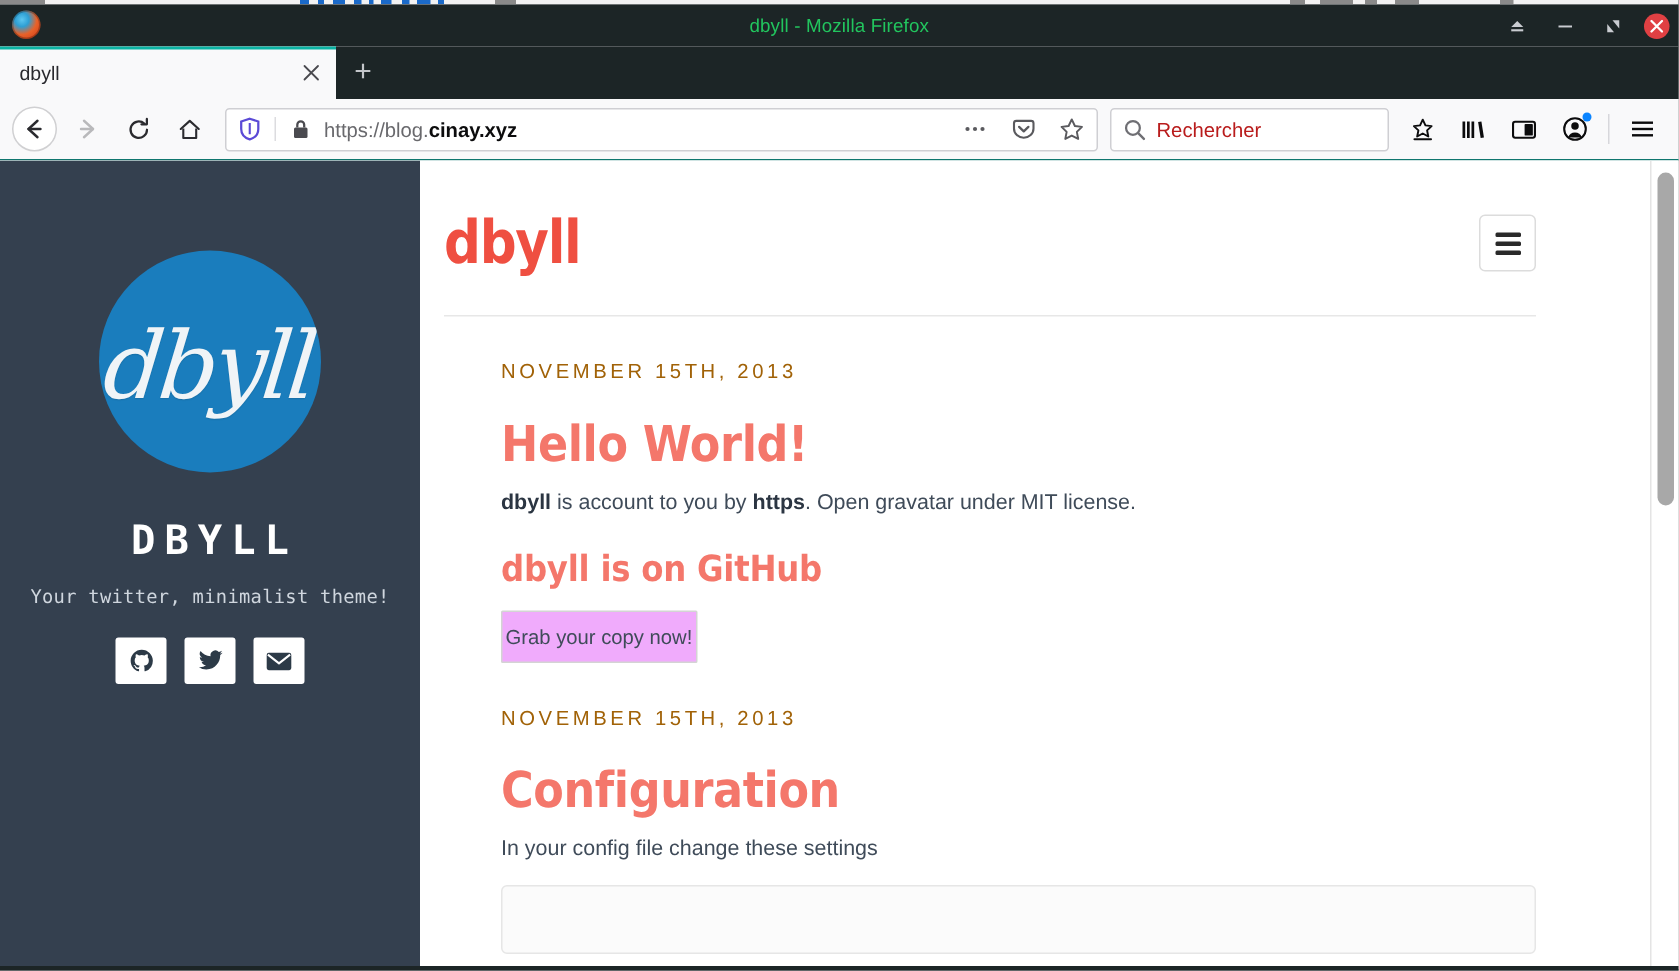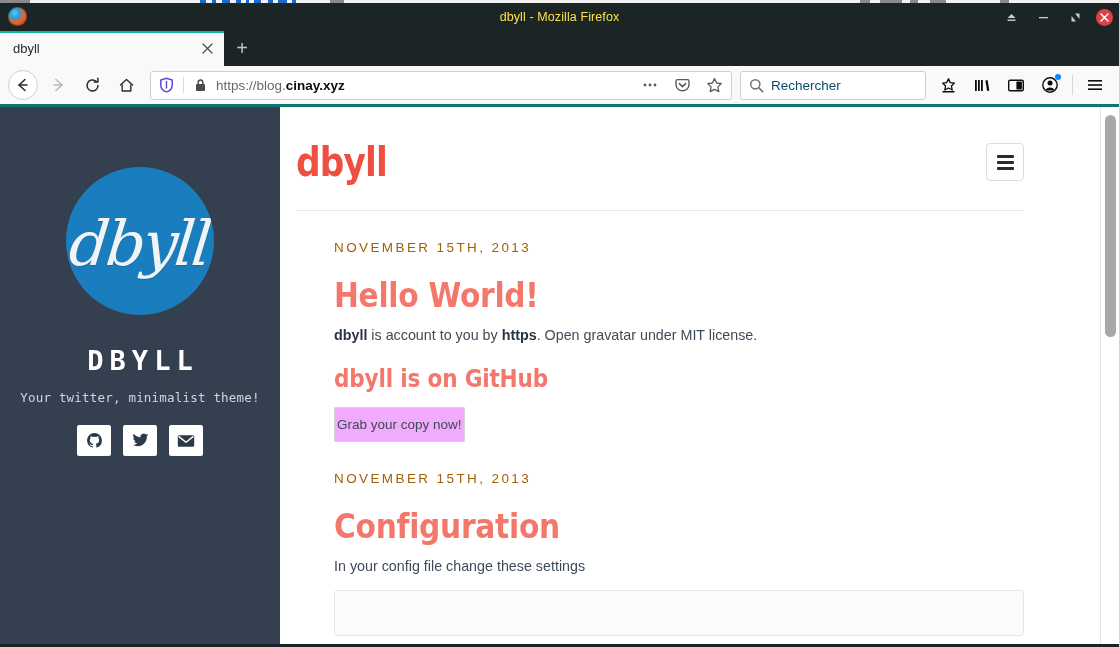--- a/index.html
+++ b/index.html
@@ -29,21 +29,21 @@
     position: relative; height: 28px; background: #1c2526;
     display: flex; align-items: center;
   }
   #ff-logo {
     position: absolute; left: 8px; top: 4px; width: 19px; height: 19px;
     border-radius: 50%;
     background: radial-gradient(circle at 35% 32%, #5cc6f0 0%, #2e9fd4 26%, #e8622a 55%, #d9481d 80%);
     box-shadow: inset 0 0 0 1px rgba(0,0,0,.25);
   }
   #win-title {
-    flex: 1; text-align: center; color: #fde047;
+    flex: 1; text-align: center; color: #22c55e;
     font-size: 12.5px; letter-spacing: .1px;
   }
   #win-controls { position: absolute; right: 6px; top: 0; height: 28px; display: flex; align-items: center; gap: 10px; }
   .wc { width: 22px; height: 22px; display: flex; align-items: center; justify-content: center; color: #c9ccd1; }
   .wc svg { display: block; }
   .wc-close {
     width: 17px; height: 17px; border-radius: 50%; background: #e04043;
     display: flex; align-items: center; justify-content: center;
   }
 
@@ -56,21 +56,21 @@
   #tab-active::before {
     content: ""; position: absolute; left: 0; right: 0; top: 0; height: 2px; background: #0bb3a3;
   }
   #tab-label { flex: 1; font-size: 13px; color: #29292e; }
   #tab-close { width: 22px; height: 22px; display: flex; align-items: center; justify-content: center; color: #4a4a4f; font-size: 15px; }
   #newtab { width: 36px; height: 35px; display: flex; align-items: center; justify-content: center; color: #c3c6ca; font-size: 20px; font-weight: 300; }
 
   
   #navbar {
     height: 41px; background: #f9f9fa; display: flex; align-items: center;
-    padding: 0 8px; gap: 2px; border-bottom: 3px solid #0f766e;
+    padding: 0 8px; gap: 2px; border-bottom: 1px solid #0f766e;
   }
   .navbtn { width: 32px; height: 30px; display: flex; align-items: center; justify-content: center; color: #0c0c0d; }
   .navbtn.disabled { color: #b9b9bb; }
   #back-btn {
     width: 30px; height: 30px; border-radius: 50%; border: 1px solid #d0d0d2;
     background: #fff; display: flex; align-items: center; justify-content: center;
     margin-right: 2px;
   }
   #urlbar {
     flex: 1; height: 29px; margin: 0 6px; background: #fff;
@@ -80,21 +80,21 @@
   #shield-icon { width: 22px; display: flex; align-items: center; justify-content: center; }
   #url-sep { width: 1px; height: 16px; background: #dcdcdf; }
   #lock-icon { width: 20px; display: flex; align-items: center; justify-content: center; }
   #url-text { flex: 1; font-size: 13.5px; color: #69696d; white-space: nowrap; }
   #url-text b { color: #0c0c0d; font-weight: 700; }
   .urlbtn { width: 26px; height: 26px; display: flex; align-items: center; justify-content: center; color: #5a5a5e; }
   #searchbar {
     width: 186px; height: 29px; background: #fff; border: 1px solid #cfcfd3; border-radius: 3px;
     display: flex; align-items: center; padding: 0 8px; gap: 7px; margin-right: 4px;
   }
-  #search-ph { font-size: 13.5px; color: #0c4a6e; text-align: center; }
+  #search-ph { font-size: 13.5px; color: #b91c1c; text-align: center; }
   #toolbar-right { display: flex; align-items: center; gap: 2px; }
   .tbtn { width: 32px; height: 30px; display: flex; align-items: center; justify-content: center; color: #0c0c0d; position: relative; }
   #acct-dot { position: absolute; top: 4px; right: 5px; width: 6px; height: 6px; border-radius: 50%; background: #0a84ff; }
   #tb-sep { width: 1px; height: 20px; background: #d7d7db; margin: 0 4px; }
 
   
   #viewport { position: relative; height: 539px; background: #fff; overflow: hidden; }
 
   
   #sidebar {

